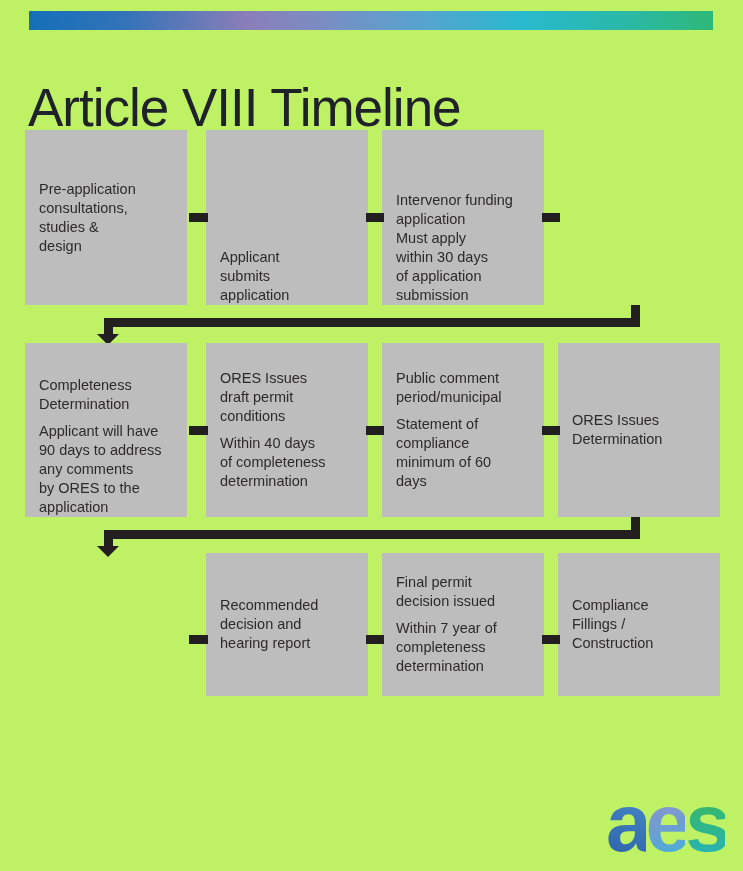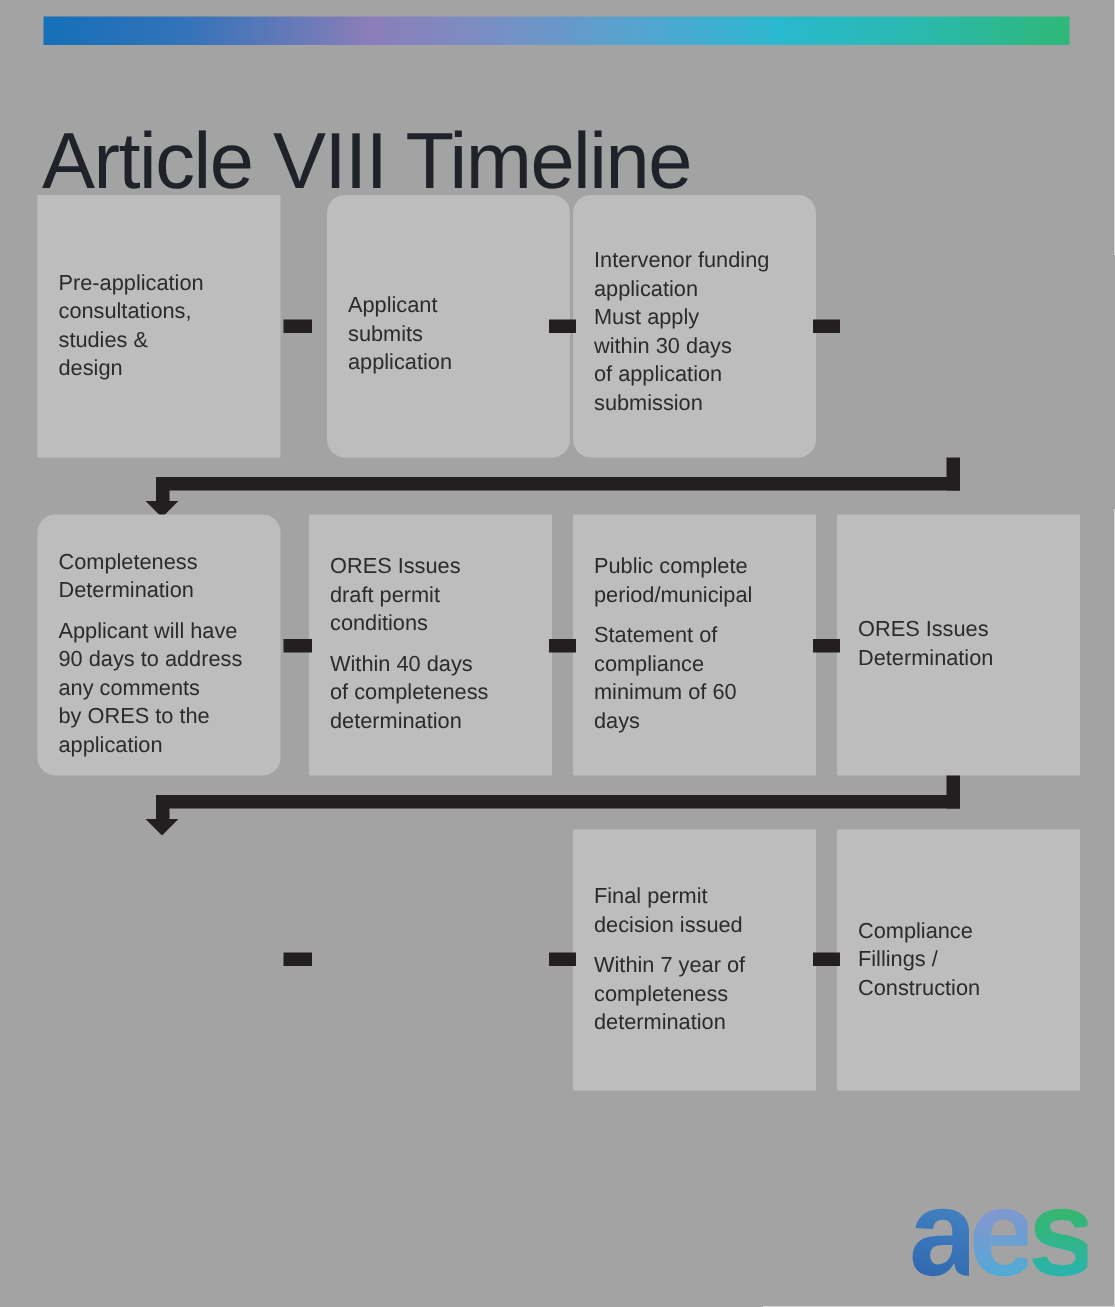--- a/index.html
+++ b/index.html
@@ -1,19 +1,19 @@
 <!DOCTYPE html>
 <html><head>
 <meta charset="utf-8">
 <style>
   html,body{margin:0;padding:0;background:#ffffff;}
   .canvas{
     position:relative;
     width:743px;height:871px;
-    background:#a3a3a3;
+    background:#bef264;
     font-family:"Liberation Sans", sans-serif;
     overflow:hidden;
   }
   .topbar{
     position:absolute;left:29px;top:11px;width:684px;height:19px;
     background:linear-gradient(90deg,
       #1470b8 0%, #3473b8 14%, #8b7eb9 32%, #7c8cc2 42%,
       #55a4cf 58%, #29b9ce 72%, #2ab9ab 86%, #2eb878 100%);
   }
   .page-title{
@@ -26,27 +26,27 @@
     background:#bdbdbd;color:#2d2a2b;
     font-size:14.5px;line-height:19px;
     display:flex;flex-direction:column;justify-content:center;
     padding:0 8px 0 14px;
   }
   .box p{margin:0;white-space:pre-line;}
   .box p + p{margin-top:8px;}
   .box p:empty{display:none;}
   .r1{top:130px;height:175px;}
   .r2{top:343px;height:174px;}
-  .r3{top:553px;height:174px;}
+  .r3{top:553px;height:143px;}
   .c1{left:25px;}
   .c2{left:206px;}
   .c3{left:382px;}
   .c4{left:558px;}
-  .valign-top{justify-content:center;border-radius:12px;}
-  .pt30{padding-top:12px;margin-left:12px;}
+  .valign-top{justify-content:flex-end;}
+  .pt30{padding-top:12px;}
   .pt9{padding-top:9px;}
   .pt12{padding-top:12px;}
   .hconn{position:absolute;height:9px;background:#231f20;}
   .hc-r1{top:213px;} .hc-r2{top:426px;} .hc-r3{top:635px;}
   .g12{left:189px;width:19px;} .g23{left:366px;width:18px;} .g34{left:542px;width:18px;}
   .vstub{position:absolute;width:9px;background:#231f20;}
   .hbar{position:absolute;height:9px;background:#231f20;left:104px;width:536px;}
   .arrow-down{
     position:absolute;width:0;height:0;
     border-left:11px solid transparent;
@@ -125,41 +125,47 @@
   </div>
   <div class="box r2 c2">
     <p>ORES Issues
 draft permit
 conditions</p>
     <p>Within 40 days
 of completeness
 determination</p>
   </div>
   <div class="box r2 c3">
-    <p>Public complete
+    <p>Public comment
 period/municipal</p>
     <p>Statement of
 compliance
 minimum of 60
 days</p>
   </div>
   <div class="box r2 c4">
     <p>ORES Issues
 Determination</p>
 
   </div>
   <div class="hconn hc-r2 g12"></div>
   <div class="hconn hc-r2 g23"></div>
   <div class="hconn hc-r2 g34"></div>
 
   <div class="vstub elb2-a"></div>
   <div class="hbar elb2-h"></div>
   <div class="vstub elb2-b"></div>
   <div class="arrow-down elb2-arrow"></div>
 
+  <div class="box r3 c2">
+    <p>Recommended
+decision and
+hearing report</p>
+
+  </div>
   <div class="box r3 c3">
     <p>Final permit
 decision issued</p>
     <p>Within 7 year of
 completeness
 determination</p>
   </div>
   <div class="box r3 c4">
     <p>Compliance
 Fillings /

